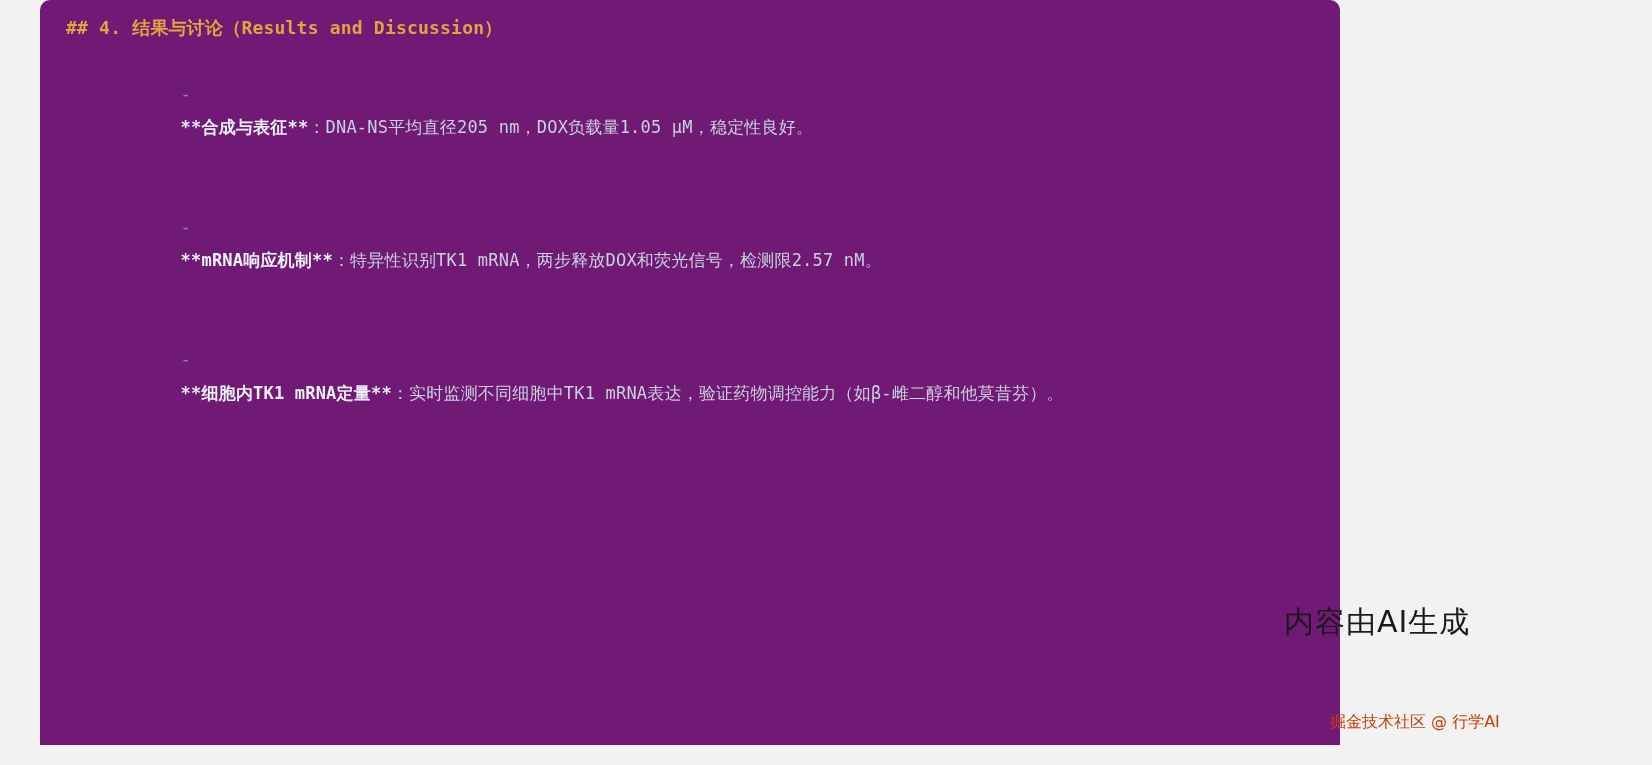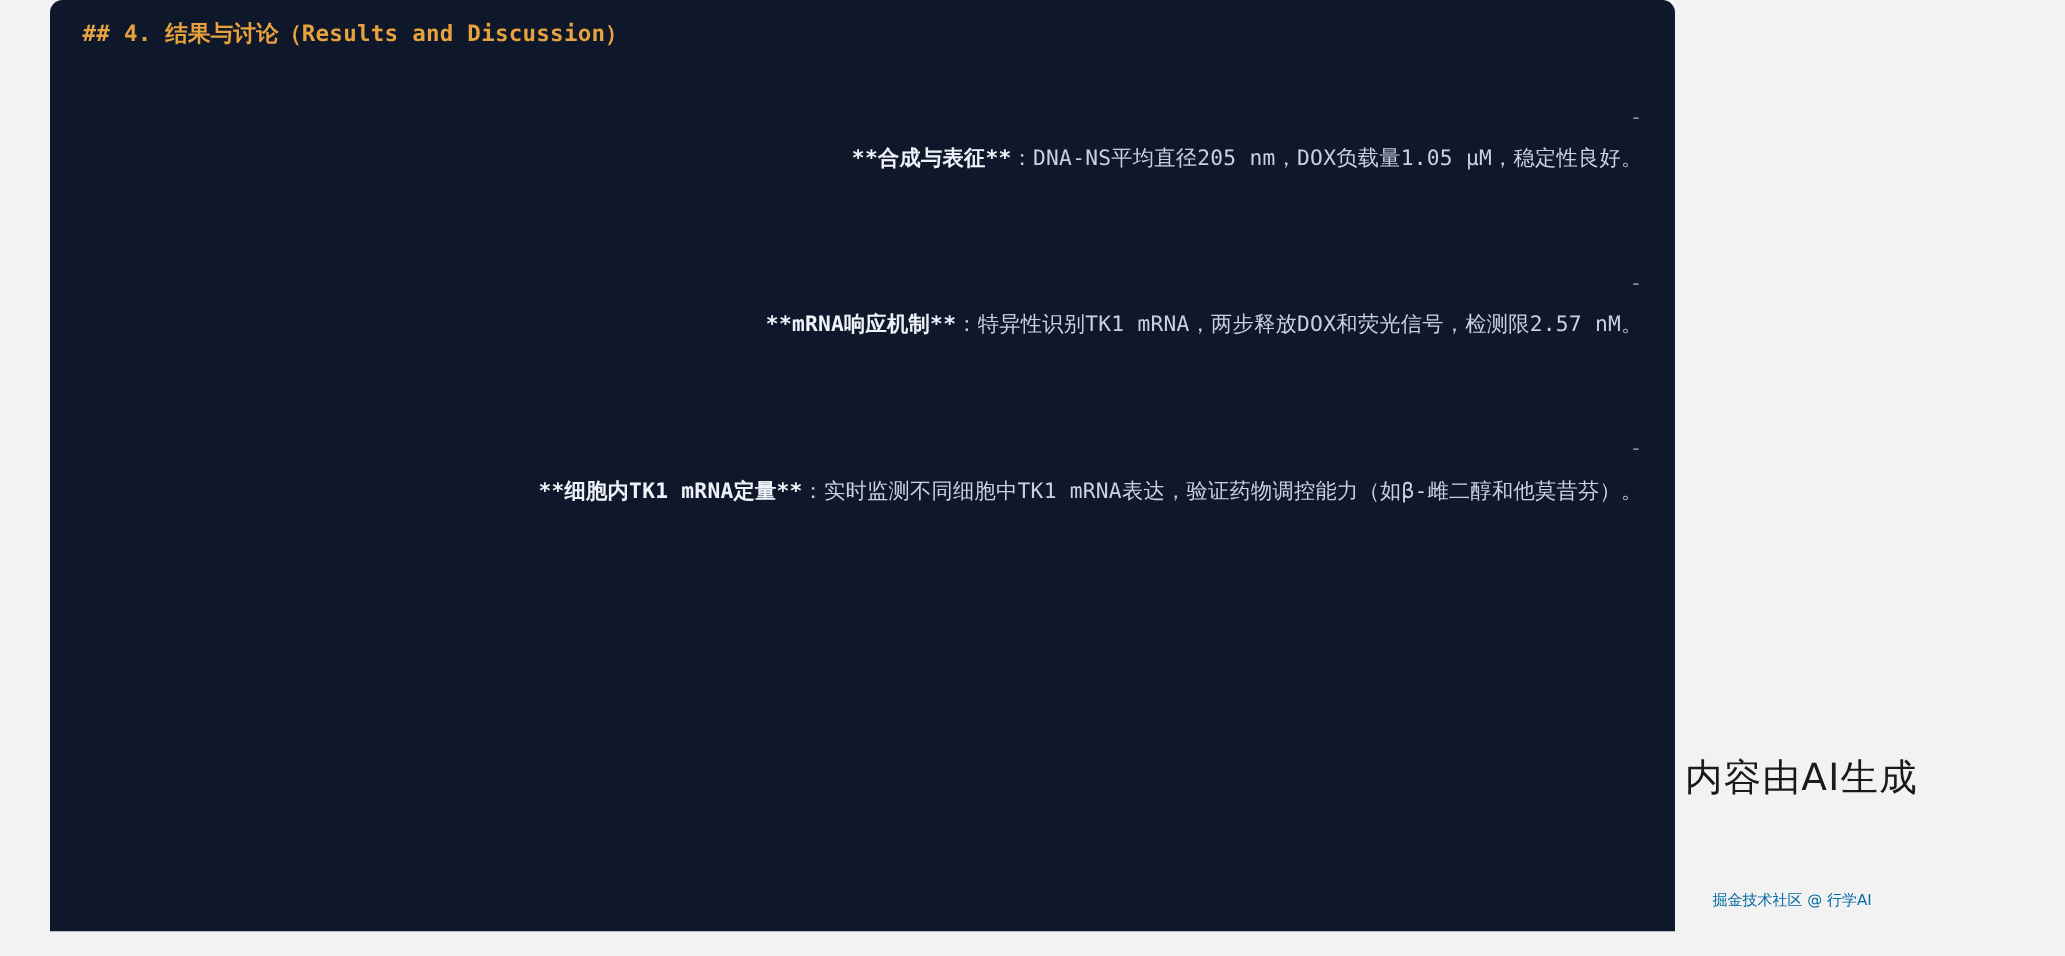--- a/index.html
+++ b/index.html
@@ -17,60 +17,59 @@
     height: 765px;
     background: #f2f2f2;
   }
   
   #code-panel {
     position: absolute;
     left: 40px;
     top: 0px;
     width: 1300px;
     height: 745px;
-    background: #0f172a;
+    background: #701a75;
     border-radius: 10px 10px 0 0;
     box-sizing: border-box;
     padding: 10px 26px 0 26px;
     overflow: hidden;
   }
   .line {
     font-family: "DejaVu Sans Mono", monospace;
     font-size: 17px;
     line-height: 1.95;
     white-space: pre;
     color: #cfd6e4;
     letter-spacing: 0.2px;
   }
   .h2 { color: #e6a23c; font-weight: bold; font-size: 18px; }
   .dash { color: #7f8ea8; }
   .bold { color: #eef2f8; font-weight: bold; }
   .body-text { color: #c9d1de; }
   .indent1 { padding-left: 18px; }
-  .indent2 { padding-left: 52px; text-align: right; }
+  .indent2 { padding-left: 52px; }
   
   #ai-note {
     position: absolute;
-    left: 1348px;
+    left: 1284px;
     top: 602px;
     font-family: "DejaVu Sans", sans-serif;
     font-size: 30px;
     color: #1a1a1a;
     letter-spacing: 1px;
     white-space: nowrap;
   }
   #watermark {
     position: absolute;
     left: 1330px;
     top: 712px;
     font-family: "DejaVu Sans", sans-serif;
-    font-size: 12px;
-    color: #0369a1;
+    font-size: 16px;
+    color: #c2410c;
     white-space: nowrap;
-    margin-left: 40px;
   }
 </style>
 </head>
 <body>
 
 <div id="page">
 
   <div id="code-panel">
 
     <div class="line h2">## 4. 结果与讨论（Results and Discussion）</div>

